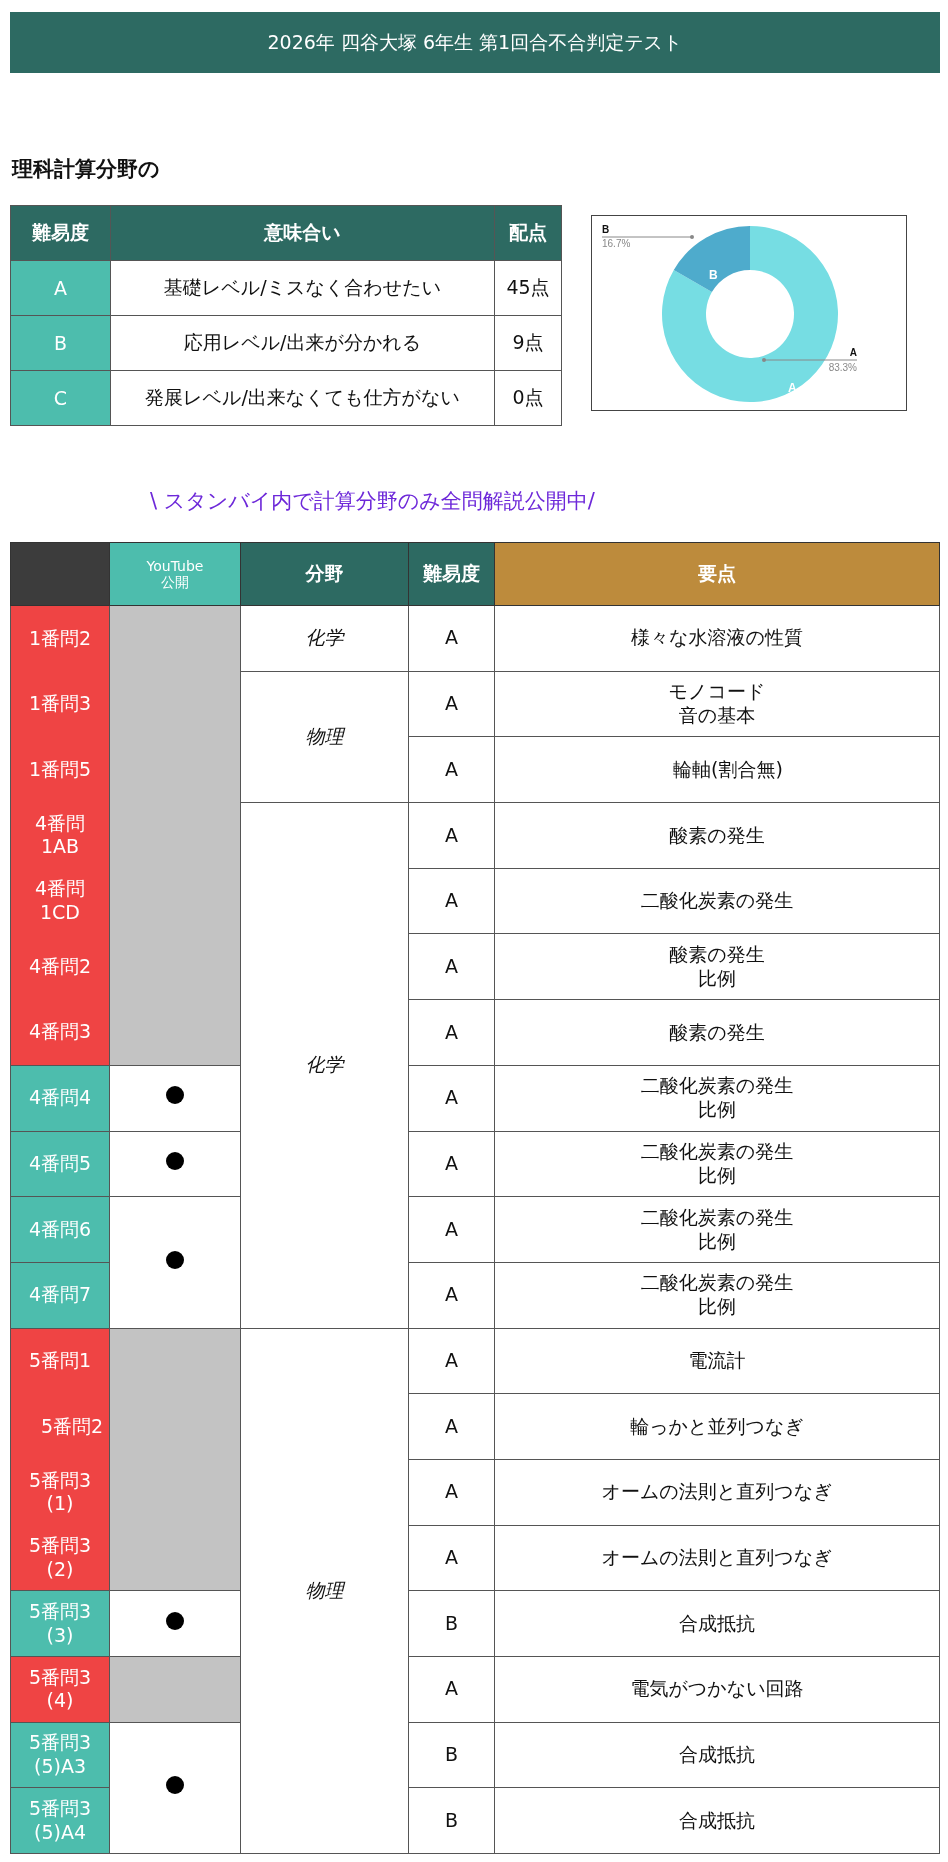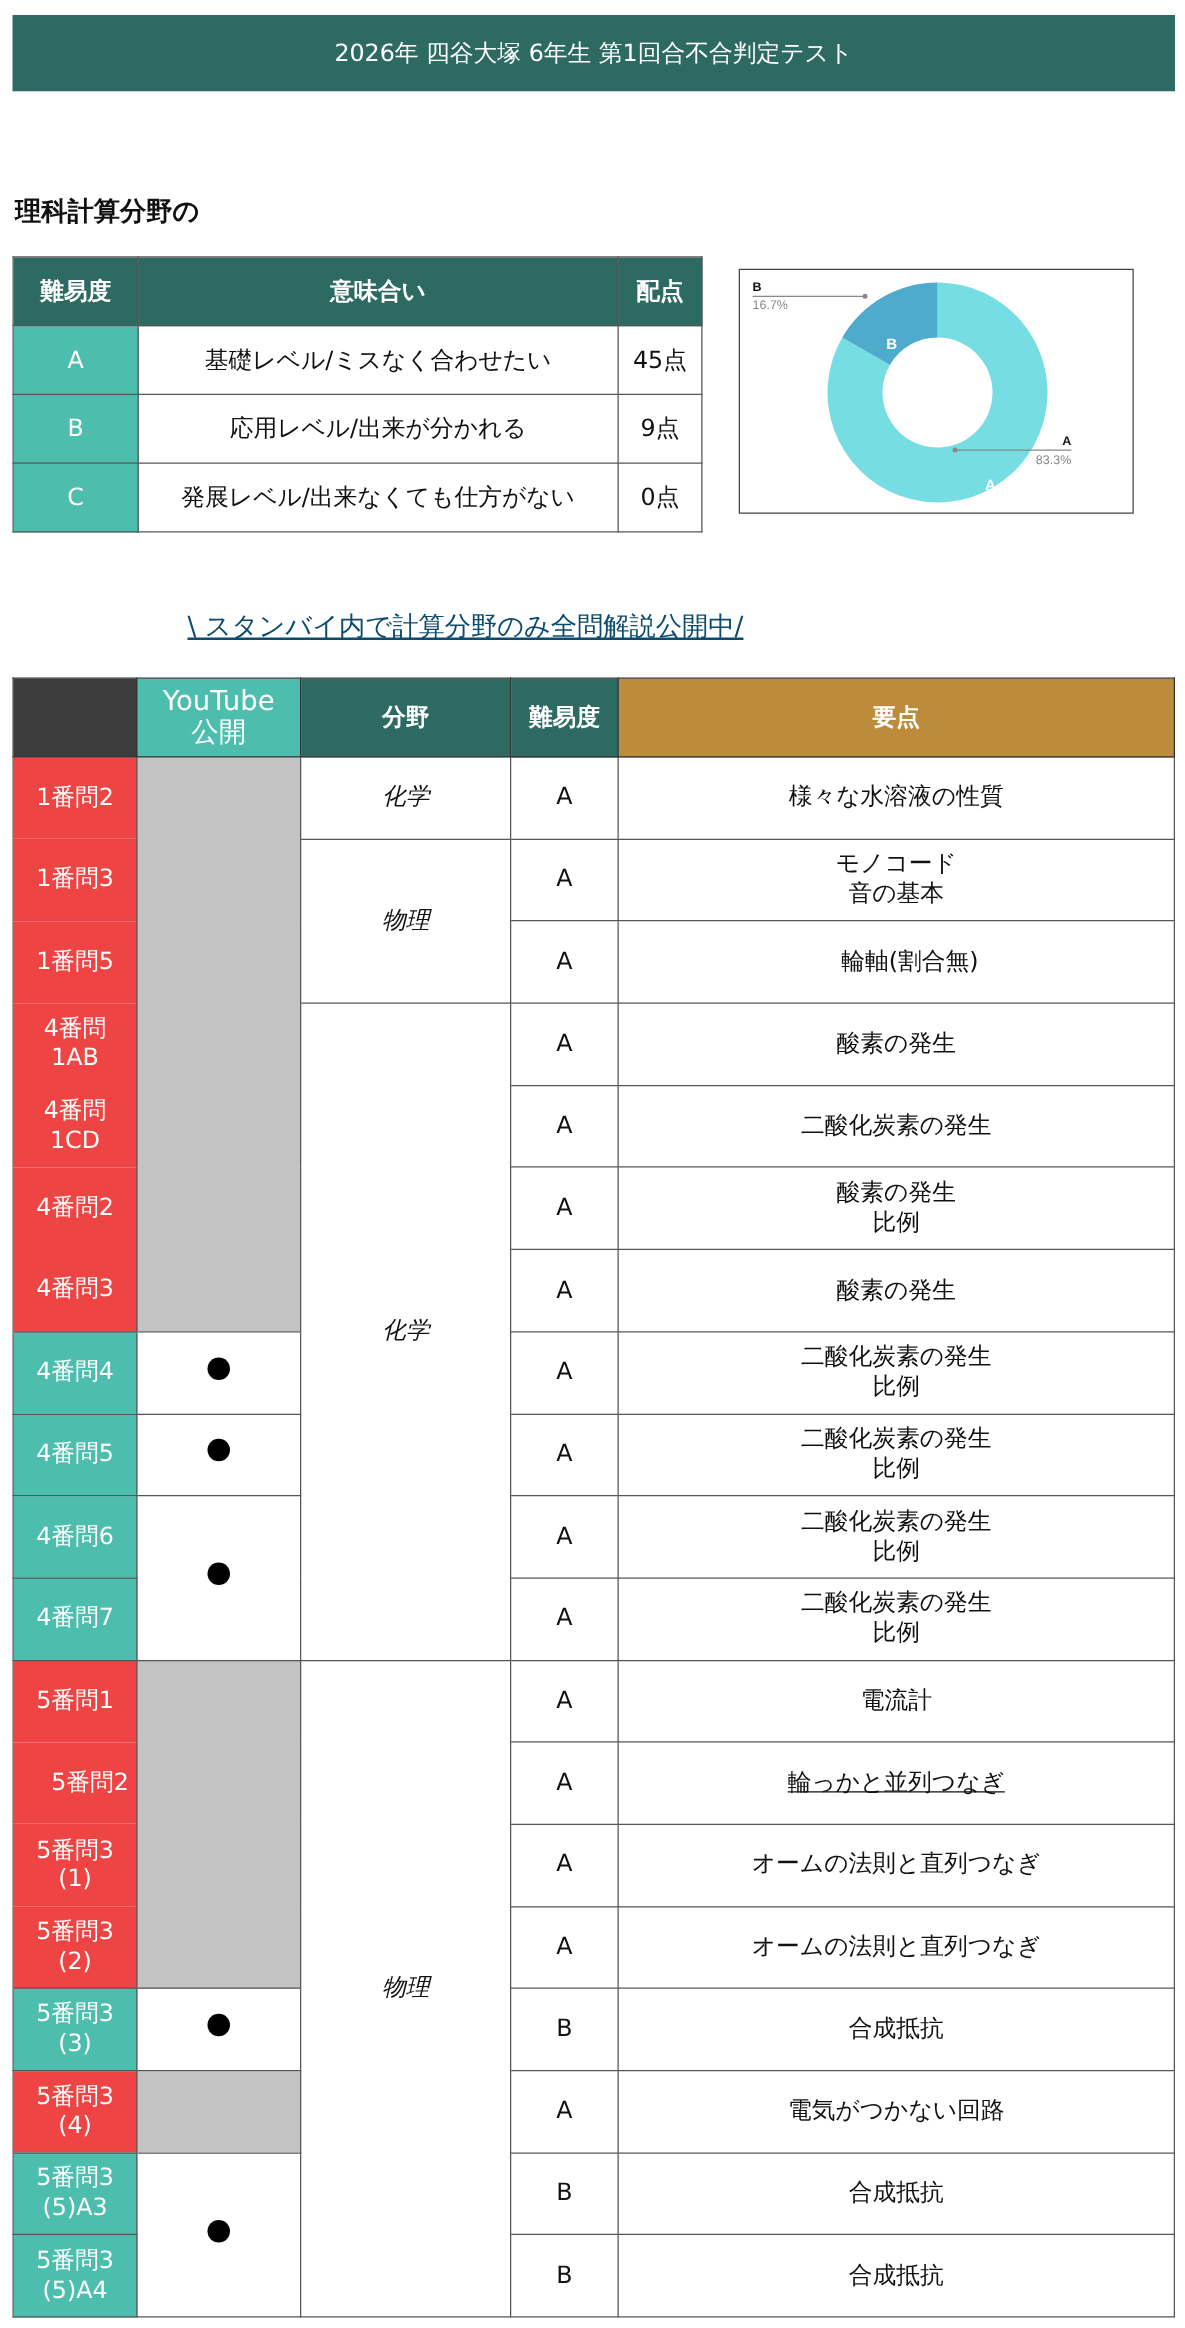--- a/index.html
+++ b/index.html
@@ -10,26 +10,26 @@
             font-size:19px; }
   .section-title { position:absolute; left:12px; top:155px; font-size:21px; font-weight:bold; margin:0; }
   table { border-collapse:collapse; }
   .t1 { position:absolute; left:10px; top:205px; width:552px; }
   .t1 td, .t1 th { border:1px solid #555; text-align:center; height:54px; font-size:19px; padding:0; }
   .t1 th { background:#2d6a62; color:#fff; font-weight:bold; }
   .t1 td.lv { background:#4dbdad; color:#fff; width:99px; }
   .chart-box { position:absolute; left:591px; top:215px; width:316px; height:196px;
                border:1px solid #444; box-sizing:border-box; }
   .chart-box svg { position:absolute; left:0; top:0; }
-  .banner2 { position:absolute; left:150px; top:487px; font-size:21px; color:#0c4a6e;text-decoration:underline; }
+  .banner2 { position:absolute; left:150px; top:487px; font-size:21px; color:#6d28d9; }
   .t2 { position:absolute; left:10px; top:542px; width:930px; table-layout:fixed; }
   .t2 th { height:62px; color:#fff; font-weight:bold; font-size:19px; border:1px solid #333; padding:0; }
   .t2 td { height:64.7px; border:1px solid #555; text-align:center; font-size:19px; padding:0; line-height:1.25; }
   .t2 th.c0 { background:#3c3c3c; }
-  .t2 th.c1 { background:#4dbdad; font-weight:normal; font-size:22px; line-height:1.15; }
+  .t2 th.c1 { background:#4dbdad; font-weight:normal; font-size:14px; line-height:1.15; }
   .t2 th.c2, .t2 th.c3 { background:#2d6a62; }
   .t2 th.c4 { background:#bd8b3c; }
   .t2 td.lbl { color:#fff; border-top:none; border-bottom:none; }
   .t2 td.lbl.dark { background:#ef4444; }
   .t2 td.lbl.teal { background:#4dbdad; border-top:1px solid #555; border-bottom:1px solid #555;}
   .t2 td.yt-gray { background:#c3c3c3; border-top:none; border-bottom:none; }
   .t2 td.yt-dot { background:#fff; }
   .dot { display:inline-block; width:18px; height:18px; border-radius:50%; background:#000; }
   .t2 td.field { background:#fff; vertical-align:middle;font-style:italic; }
 </style>
@@ -183,21 +183,21 @@
       <tr>
         <td class="lbl dark" style="white-space: pre-line;">5番問1</td>
         <td rowspan="4" class="yt-gray"></td>
         <td rowspan="8" class="field">物理</td>
         <td>A</td>
         <td style="white-space: pre-line; margin-top: 44px;">電流計</td>
       </tr>
       <tr>
         <td class="lbl dark" style="white-space: pre-line; padding-left: 24px;">5番問2</td>
         <td>A</td>
-        <td style="white-space: pre-line; text-decoration: underline;">輪っかと並列つなぎ</td>
+        <td style="white-space: pre-line;">輪っかと並列つなぎ</td>
       </tr>
       <tr>
         <td class="lbl dark" style="white-space: pre-line;">5番問3
 (1)</td>
         <td>A</td>
         <td style="white-space: pre-line;">オームの法則と直列つなぎ</td>
       </tr>
       <tr>
         <td class="lbl dark" style="white-space: pre-line;">5番問3
 (2)</td>

